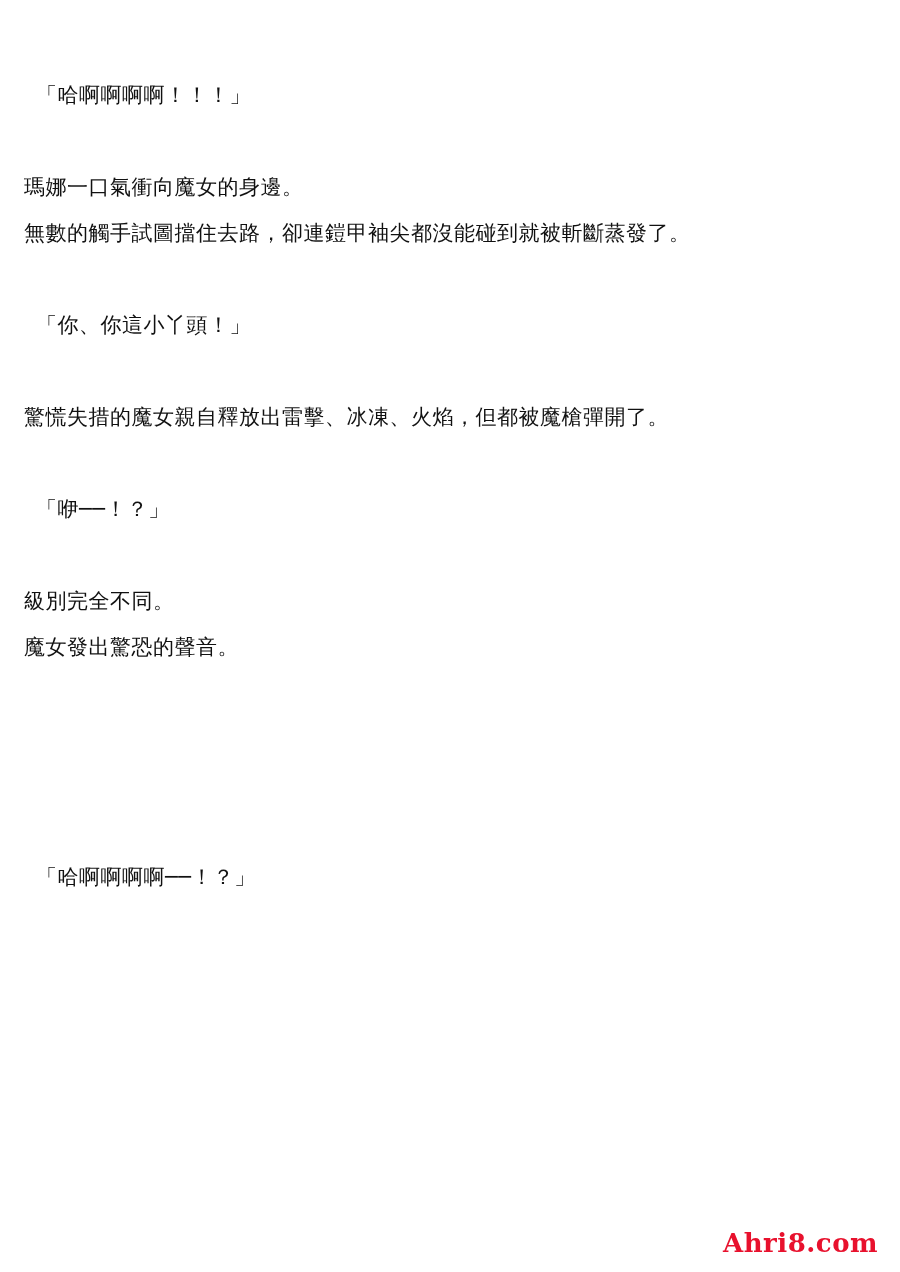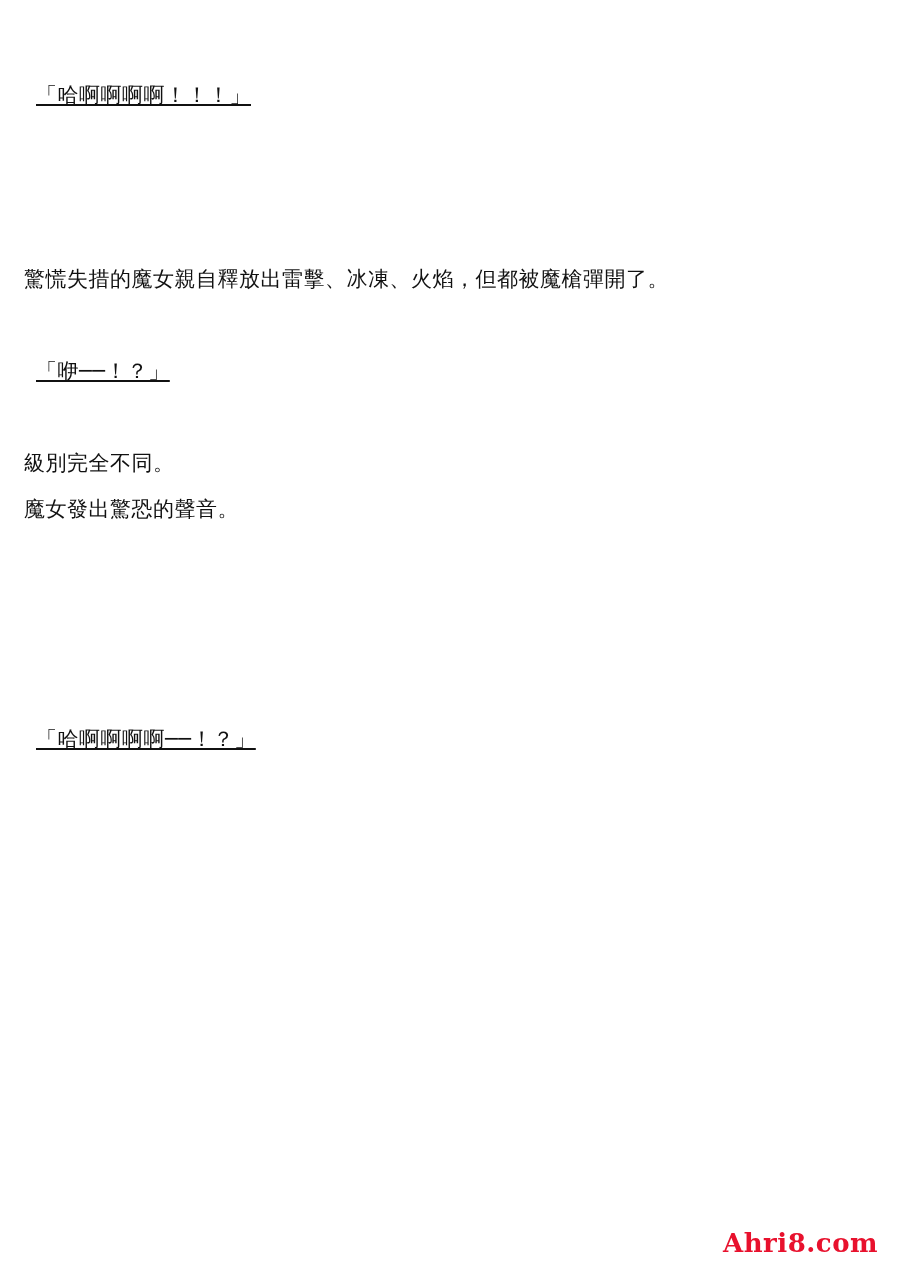--- a/index.html
+++ b/index.html
@@ -26,21 +26,20 @@
     margin: 0 0 0 0;
     color: #111111;
     font-size: 21px;
     line-height: 46px;
     letter-spacing: 0.5px;
     white-space: pre-wrap;
     word-break: break-all;
   }
   .para.indent {
     text-indent: 12px;
-    text-decoration: underline;
   }
   .gap-lg {
     height: 46px;
   }
   .watermark {
     position: absolute;
     right: 22px;
     bottom: 14px;
     color: #e8112d;
     font-family: "DejaVu Serif", "Liberation Serif", serif;
@@ -52,22 +51,25 @@
 </head>
 <body>
 
 <div class="page">
 
   <div class="content">
 
     <p class="para indent">「哈啊啊啊啊！！！」</p>
     <div class="gap-lg"></div>
 
+    <p class="para">瑪娜一口氣衝向魔女的身邊。
+無數的觸手試圖擋住去路，卻連鎧甲袖尖都沒能碰到就被斬斷蒸發了。</p>
     <div class="gap-lg"></div>
 
+    <p class="para indent">「你、你這小丫頭！」</p>
     <div class="gap-lg"></div>
 
     <p class="para">驚慌失措的魔女親自釋放出雷擊、冰凍、火焰，但都被魔槍彈開了。</p>
     <div class="gap-lg"></div>
 
     <p class="para indent">「咿──！？」</p>
     <div class="gap-lg"></div>
 
     <p class="para">級別完全不同。
 魔女發出驚恐的聲音。</p>

